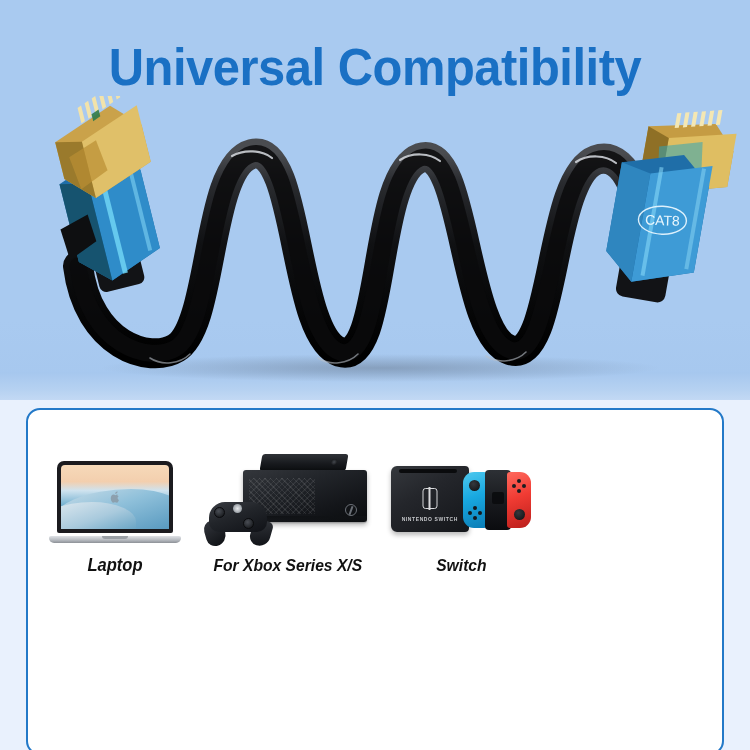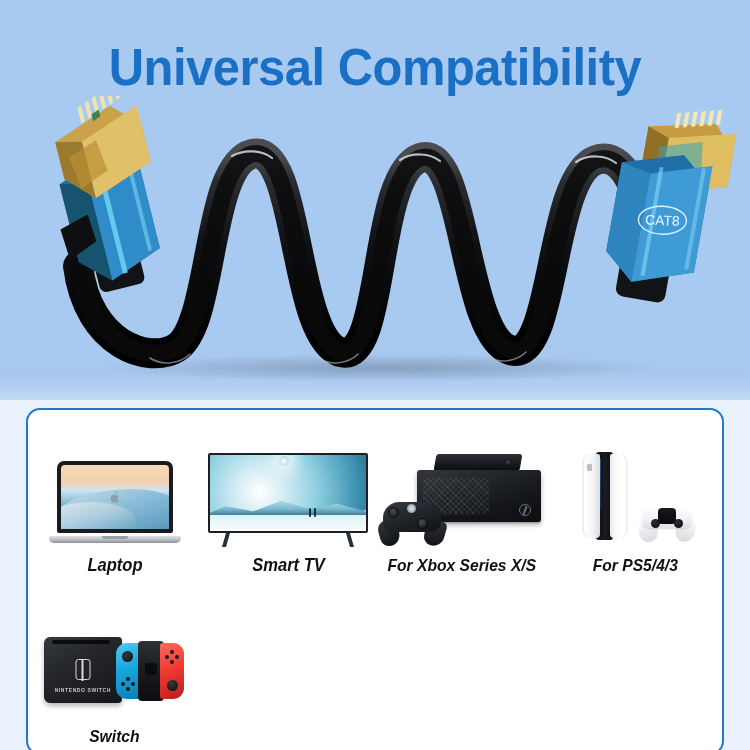--- a/index.html
+++ b/index.html
@@ -593,41 +593,20 @@
               </div>
             </div>
             <div class="base"></div>
             <div class="notch"></div>
           </div>
         </div>
         <div class="dev-label">Laptop</div>
       </div>
 
 
-      <div class="cell r1 cell-tv">
-        <div class="art">
-          <div class="tv">
-            <div class="panel">
-              <div class="tscr">
-                <div class="planet"></div>
-                <div class="glow"></div>
-                <div class="ridge"></div>
-                <div class="ice"></div>
-                <div class="figs">
-                    <i></i>
-                    <i></i>
-                  </div>
-              </div>
-            </div>
-            <div class="legL"></div>
-            <div class="legR"></div>
-          </div>
-        </div>
-        <div class="dev-label">Smart TV</div>
-      </div>
 
 
 
       <div class="cell r2 cell-xbox">
         <div class="art">
           <div class="xbox">
             <div class="kinect"></div>
             <div class="console">
                 <div class="mesh"></div>
                 <div class="logo"></div>
@@ -639,42 +618,20 @@
               <div class="shell"></div>
               <div class="stick s1"></div>
                 <div class="stick s2"></div>
               <div class="x"></div>
             </div>
           </div>
         </div>
         <div class="dev-label">For Xbox Series X/S</div>
       </div>
 
-      <div class="cell r2 cell-ps">
-        <div class="art">
-          <div class="ps5">
-            <div class="console">
-              <div class="core"></div>
-              <div class="panelL">
-                  <div class="mark"></div>
-                </div>
-              <div class="panelR"></div>
-            </div>
-            <div class="dual">
-              <div class="grip gl"></div>
-                <div class="grip gr"></div>
-              <div class="shell"></div>
-              <div class="mid"></div>
-              <div class="st st1"></div>
-                <div class="st st2"></div>
-            </div>
-          </div>
-        </div>
-        <div class="dev-label">For PS5/4/3</div>
-      </div>
 
       <div class="cell r2 cell-sw">
         <div class="art">
           <div class="sw">
             <div class="dock">
               <div class="slot"></div>
               <div class="logo"></div>
               <div class="word">NINTENDO SWITCH</div>
             </div>
             <div class="joyL">

